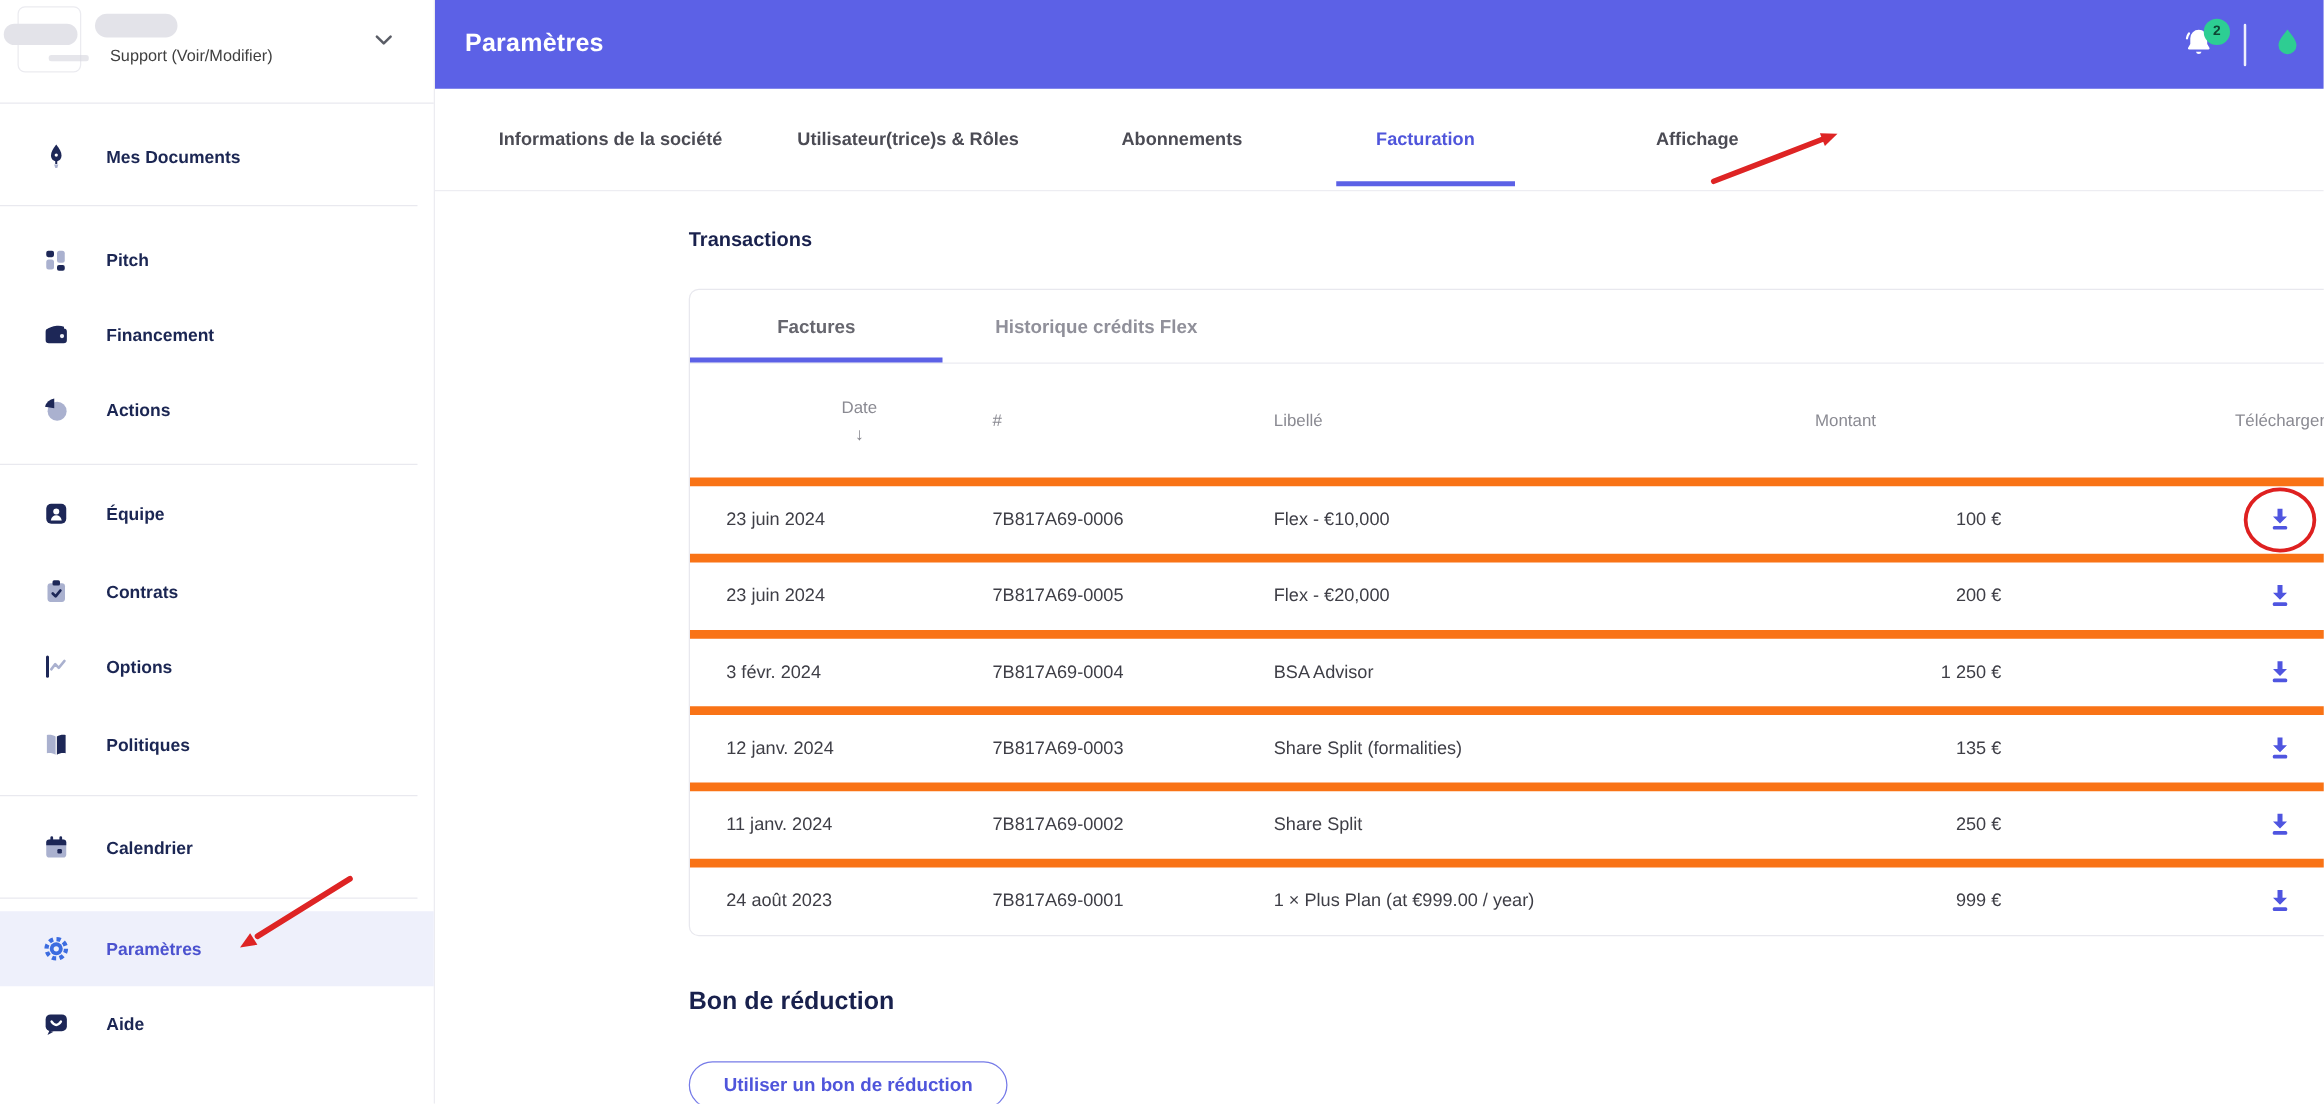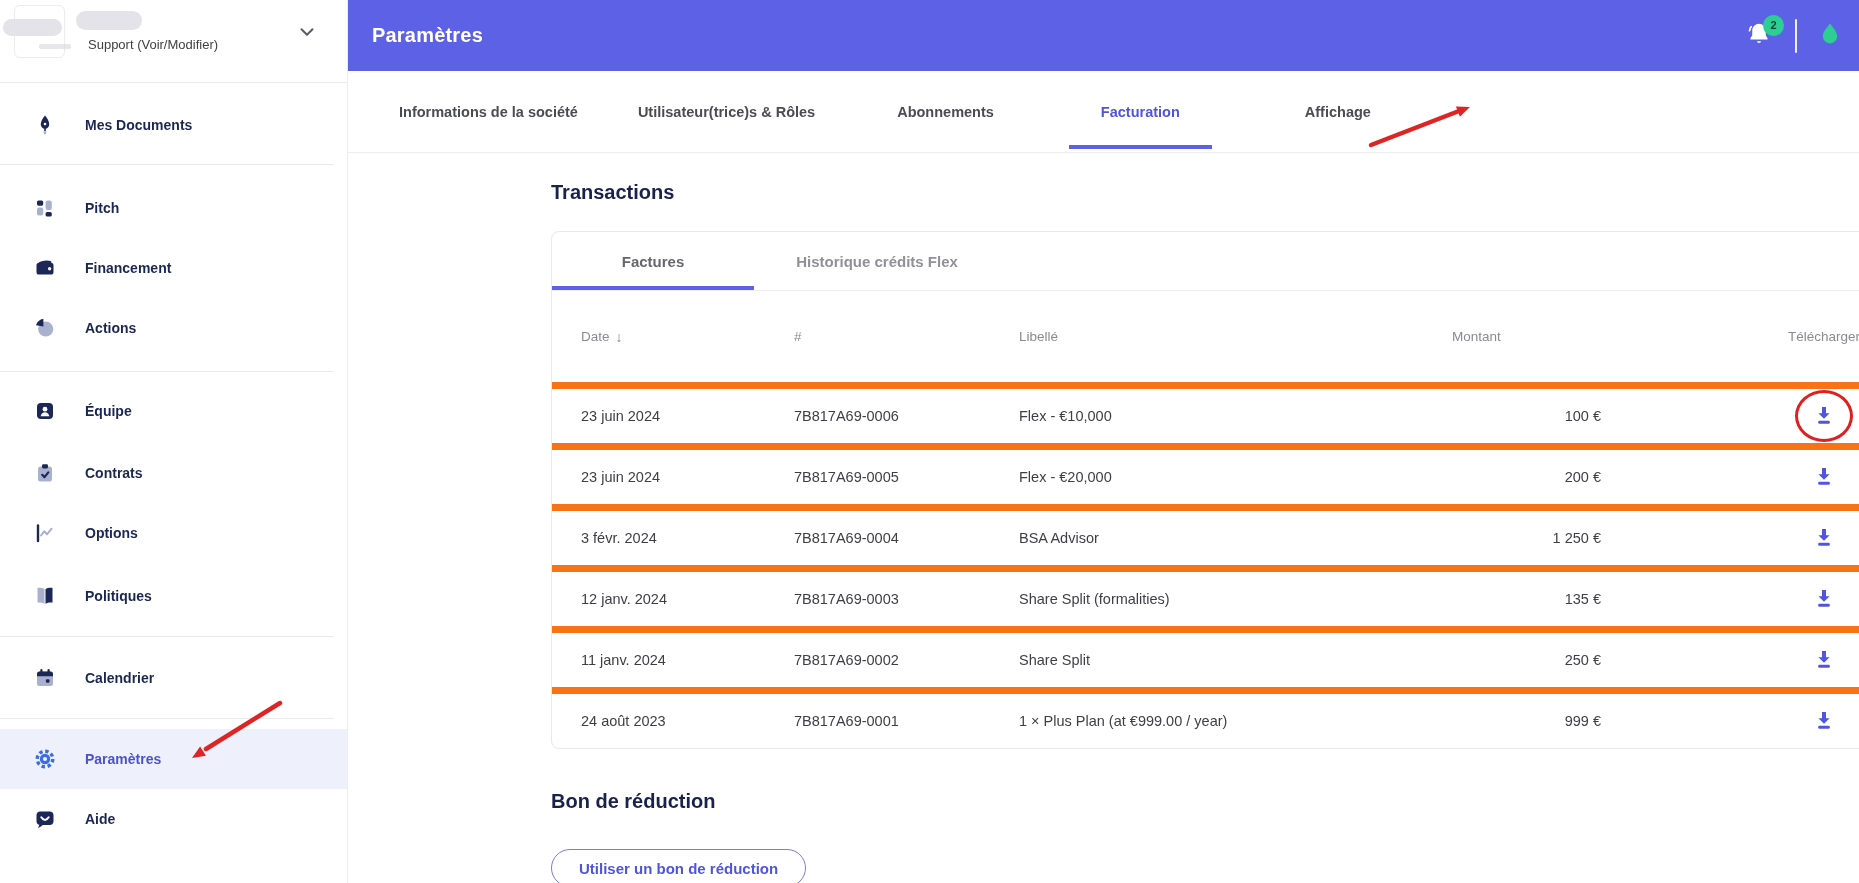--- a/index.html
+++ b/index.html
@@ -40,40 +40,40 @@
     display:flex;align-items:center;justify-content:center;}
   .topbar-divider{width:2px;height:34px;background:rgba(255,255,255,.9);border-radius:1px;margin:0 7px;}
   .droplet-wrap{width:26px;height:30px;cursor:pointer;display:flex;align-items:center;justify-content:center;}
   
   .nav-tabs{height:82px;display:flex;align-items:center;padding-left:51px;gap:60px;
     border-bottom:1px solid #ededf2;box-sizing:border-box;}
   .nav-tab{font-size:14.5px;font-weight:600;color:#4b4b54;position:relative;height:100%;
     display:flex;align-items:center;cursor:pointer;white-space:nowrap;}
   .nav-tab:nth-child(3){margin-left:22px;}
   .nav-tab:nth-child(4){margin-left:15px;}
-  .nav-tab:nth-child(5){margin-left:33px;text-align:right;}
+  .nav-tab:nth-child(5){margin-left:53px;text-align:right;}
   .nav-tab.active{color:#4f55db;padding:0 32px;}
   .nav-tab.active::after{content:"";position:absolute;left:0;right:0;bottom:3px;height:4px;background:#5c61e6;}
   
   .content{padding:0 46px 0 203px;}
-  .section-title{margin:26px 0 0;font-size:20px;font-weight:700;color:#19214d;line-height:27px;}
+  .section-title{margin:26px 0 0;font-size:16px;font-weight:700;color:#19214d;line-height:27px;}
   .card{margin-top:25px;border:1px solid #e8e8ee;border-radius:8px;background:#fff;width:1497px;
     box-sizing:border-box;overflow:hidden;}
   .card-tabs{height:58px;display:flex;border-bottom:1px solid #ececf2;}
   .card-tab{display:flex;align-items:center;justify-content:center;font-size:15px;font-weight:600;
     color:#90909a;cursor:pointer;position:relative;box-sizing:border-box;}
   .card-tab.active{width:202px;color:#66666e;}
   .card-tab.active::after{content:"";position:absolute;left:0;right:0;bottom:0;height:4px;background:#5c61e6;}
   .card-tab.inactive{width:246px;}
   .t-head,.t-row{display:grid;grid-template-columns:213px 225px 422px 160px 1fr;
     align-items:center;padding-left:29px;box-sizing:border-box;}
   .t-head{height:91px;color:#8a8a92;font-size:13.5px;}
   .t-head .h-amount{padding-left:11px;}
   .t-head .h-download{text-align:center;}
-  .h-date{display:flex;align-items:center;gap:6px;cursor:pointer;}
+  .h-date{display:flex;align-items:center;gap:6px;cursor:pointer;flex-direction:column;}
   .sort-arrow{font-size:14px;color:#86868e;}
   .t-row{height:61px;border-top:7px solid #f97316;font-size:14.5px;color:#3e3e46;}
   .c-amount{text-align:right;}
   .c-download{display:flex;justify-content:center;position:relative;}
   .dl-btn{width:26px;height:26px;display:flex;align-items:center;justify-content:center;cursor:pointer;background:none;border:none;padding:0;}
   .annot-circle{position:absolute;left:50%;top:50%;transform:translate(-50%,-50%);
     width:52px;height:46px;border:3px solid #de2020;border-radius:50%;pointer-events:none;}
   .coupon-title{margin:39px 0 0;font-size:20px;font-weight:700;color:#19214d;line-height:27px;}
   .coupon-btn{margin-top:34px;height:38px;padding:0 27px;border-radius:19px;border:1.5px solid #767be8;
     color:#4f55db;font-size:15px;font-weight:700;background:#fff;display:inline-flex;align-items:center;

